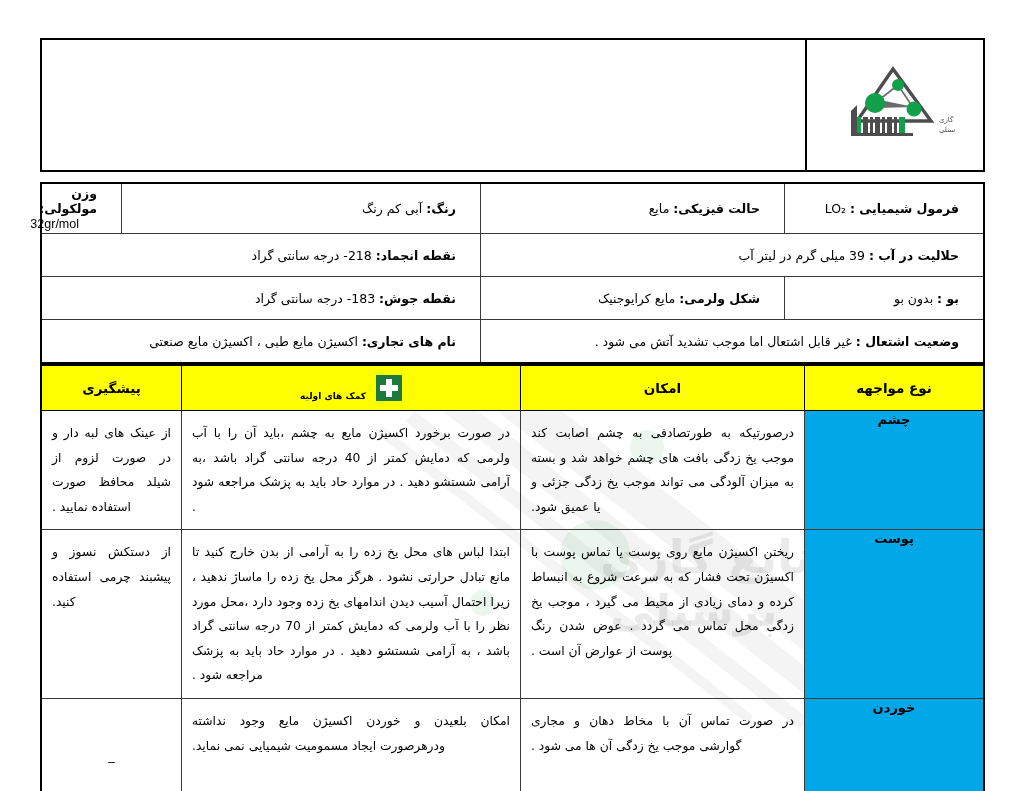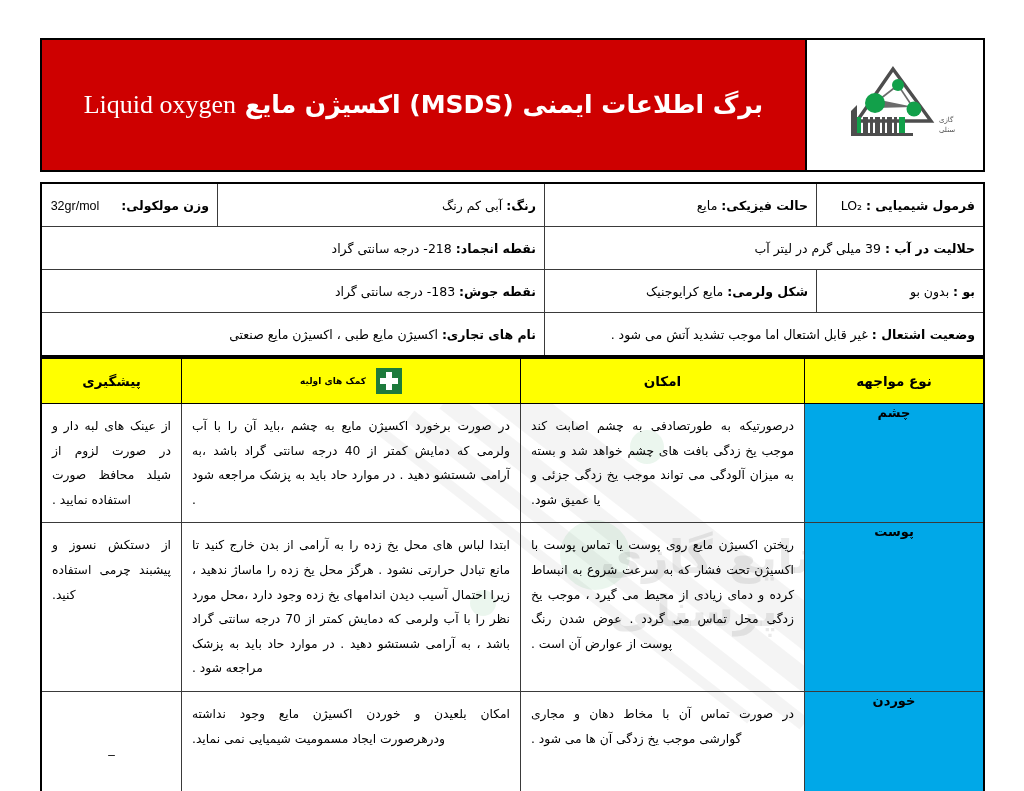--- a/index.html
+++ b/index.html
@@ -99,21 +99,21 @@
   table.props {
     border-collapse: collapse;
     width: 945px;
     table-layout: fixed;
     margin-top: 10px;
     border: 2px solid #000;
   }
   table.props td {
     border: 1px solid #3a3a3a;
     height: 38px;
-    padding: 2px 8px;
+    padding: 2px 24px;
     font-size: 12.5px;
     text-align: right;
     direction: rtl;
     vertical-align: middle;
     color: #000;
     background: transparent;
   }
   td.lbl b { font-weight: bold; }
   .num { font-family: "Liberation Sans", sans-serif; }
 
@@ -140,21 +140,21 @@
     vertical-align: middle;
     padding: 2px 14px;
     border-color: #000;
   }
   th.firstaid-head {
     position: relative;
   }
   .fa-inner {
     display: flex;
     flex-direction: row-reverse;
-    align-items: center;
+    align-items: flex-end;
     justify-content: center;
     gap: 10px;
   }
   .fa-label { font-size: 9px; font-weight: bold; }
   .fa-icon {
     width: 26px; height: 26px;
     background: #1d7a3c;
     position: relative;
     display: inline-block;
     flex: 0 0 26px;
@@ -232,26 +232,20 @@
             <rect x="52" y="58" width="5" height="16" fill="#4d4d4d"></rect>
             <rect x="59" y="58" width="3" height="16" fill="#4d4d4d"></rect>
             <rect x="64" y="58" width="6" height="16" fill="#12a04a"></rect>
             <rect x="16" y="74" width="62" height="3" fill="#4d4d4d"></rect>
           </g>
           <text x="104" y="63" font-size="7" fill="#4d4d4d" text-anchor="end" font-family="DejaVu Sans, sans-serif">صنایع گازی</text>
           <text x="104" y="73" font-size="7" fill="#4d4d4d" text-anchor="end" font-family="DejaVu Sans, sans-serif">پرسنلی</text>
         </svg>
       </div>
     </div>
-    <div class="title-cell">
-      <div class="title-text">
-        <span>برگ اطلاعات ایمنی (MSDS) اکسیژن مایع</span>
-        <span class="latin">Liquid oxygen</span>
-      </div>
-    </div>
   </div>
 
   <table class="props">
     <tbody>
 
       <tr>
         <td class="lbl" style="width:150px;">
           <b>فرمول شیمیایی :</b>
           <span>LO₂</span>
         </td>

